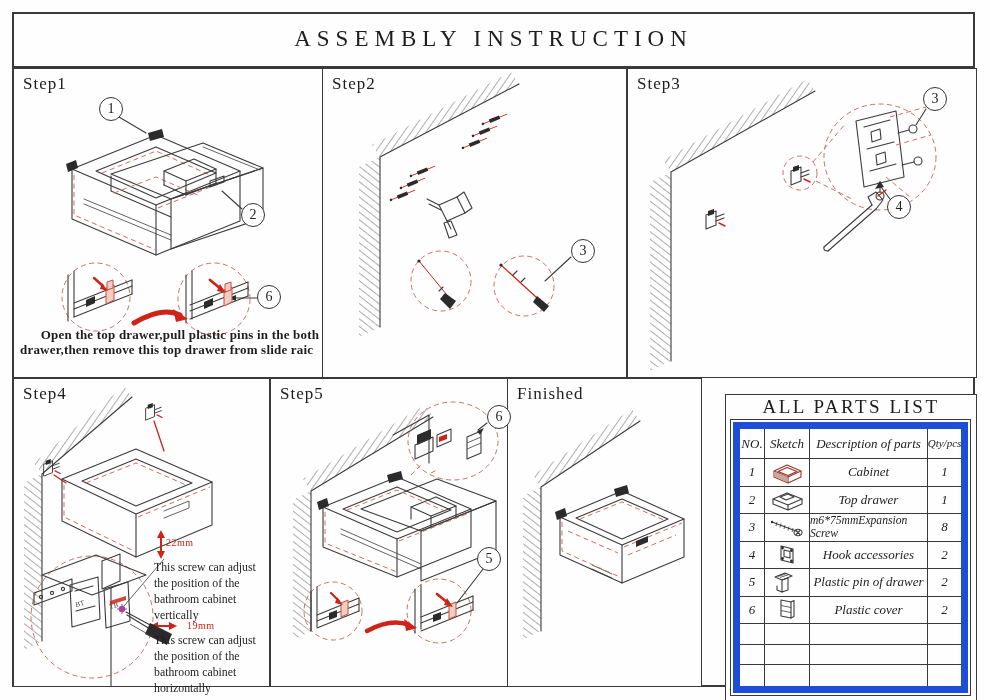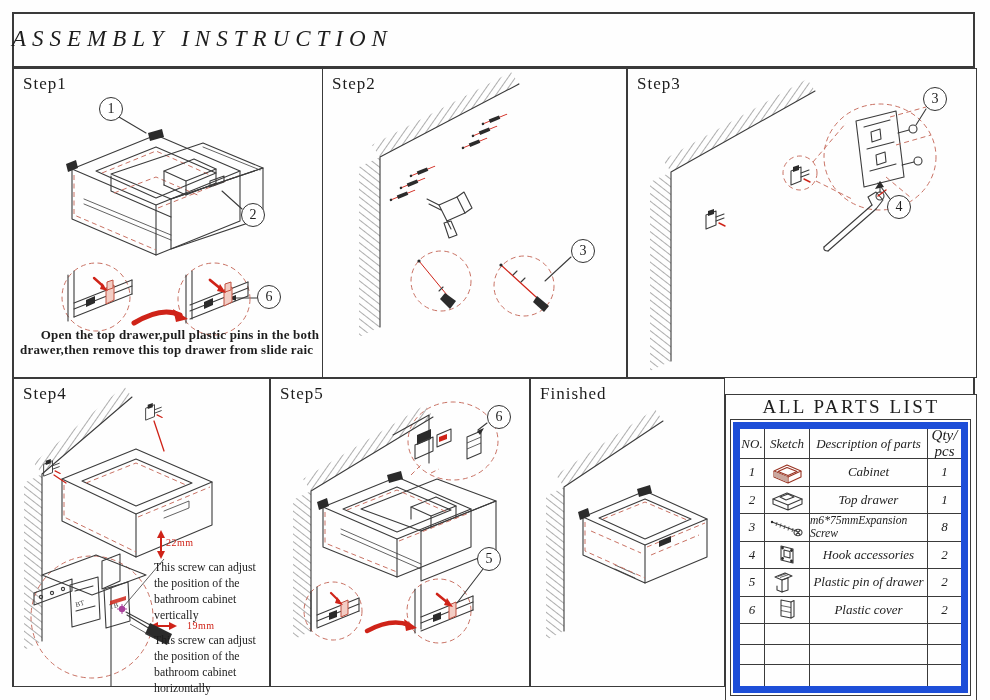--- a/index.html
+++ b/index.html
@@ -2,21 +2,21 @@
 <html><head>
 <meta charset="utf-8">
 <style>
   html,body{margin:0;padding:0;background:#e8e8e8;}
   .sheet{position:relative;width:990px;height:700px;background:#fefefe;
          font-family:"Liberation Serif",serif;color:#222;overflow:hidden;}
   .frame{position:absolute;left:12px;top:12px;width:963px;height:675px;
          border:2px solid #3a3a3a;box-sizing:border-box;}
   .titlebar{position:absolute;left:12px;top:12px;width:963px;height:56px;
             border-bottom:2px solid #3a3a3a;box-sizing:border-box;
-            display:flex;align-items:center;font-style:italic;}
+            display:flex;align-items:center;justify-content:center;}
   .title{font-size:23px;letter-spacing:6px;color:#1d1d1d;}
   .panel{position:absolute;border:1px solid #3a3a3a;box-sizing:border-box;background:#fefefe;}
   .art{position:absolute;left:0;top:0;}
   .step-label{position:absolute;left:9px;top:5px;font-size:17px;letter-spacing:1px;color:#1d1d1d;}
   .callout{position:absolute;width:24px;height:24px;border:1.6px solid #333;border-radius:50%;
            background:#fff;display:flex;align-items:center;justify-content:center;
            font-size:14px;box-sizing:border-box;z-index:3;}
   .caption{position:absolute;font-size:13px;line-height:1.18;letter-spacing:0.2px;
            text-indent:1.6em;color:#1d1d1d;font-weight:bold;}
   .adjnote{position:absolute;font-size:11.8px;line-height:1.36;color:#1d1d1d;}
@@ -27,21 +27,21 @@
   .tblwrap{position:absolute;left:4px;top:24px;right:5px;bottom:6px;
            border:1.5px solid #3a3a3a;padding:2px;}
   .tbl{width:100%;height:100%;border:7px solid #1d4ed8;box-sizing:border-box;
        display:grid;grid-template-columns:25px 45px 1fr 33px;
        grid-template-rows:30px repeat(6,27.5px) repeat(3,1fr);font-style:italic;}
   .c{border-right:1px solid #3a3a3a;border-bottom:1px solid #3a3a3a;
      display:flex;align-items:center;justify-content:center;
      font-size:13px;overflow:hidden;}
   .lastcol{border-right:none;}
   .lastrow{border-bottom:none;}
-  .qtyh{flex-direction:column;font-size:15px;line-height:1.05;}
+  .qtyh{flex-direction:row;font-size:11px;line-height:1.05;}
   .small{font-size:11.6px;letter-spacing:0;}
   
   .k{fill:none;stroke:#3b3b3b;stroke-width:1.1;stroke-linejoin:round;stroke-linecap:round;}
   .kt{stroke-width:0.8;}
   .kf{fill:#2b2b2b;stroke:none;}
   .rd{fill:none;stroke:#c97264;stroke-width:1;stroke-dasharray:5 3.5;}
   .ra{fill:none;stroke:#cf2318;stroke-linecap:round;}
   .raf{fill:#cf2318;stroke:none;}
   .pin{fill:#f3cdc4;stroke:#c05040;stroke-width:1;}
   .rk{fill:none;stroke:#993322;stroke-width:1.1;stroke-linejoin:round;}
@@ -357,21 +357,21 @@
       <path class="raf" d="M182,228 L173,226 L176,219 Z"></path>
       <path class="ra" stroke-width="4.5" d="M96,252 Q120,239 138,246"></path>
       <path class="raf" d="M146,249 L133,240 L135,252 Z"></path>
       <path class="k" d="M212,190 L186,224"></path>
     </svg>
     <div class="step-label">Step5</div>
     <div class="callout" style="left:216px;top:26px;">6</div>
     <div class="callout" style="left:206px;top:168px;">5</div>
   </section>
 
-  <section class="panel" style="left:530px;top:378px;width:195px;height:309px;">
+  <section class="panel" style="left:507px;top:378px;width:195px;height:309px;">
     <svg class="art" width="193" height="307" viewBox="0 0 193 307">
       <path fill="url(#hv)" stroke="none" d="M33,108 L33,252 L15,261 L15,117 Z"></path>
       <path fill="url(#hd)" stroke="none" d="M33,108 L132,42 L124,30 L25,96 Z"></path>
       <path class="k" d="M33,108 L33,252 M33,108 L132,42"></path>
       <g class="k">
         <path d="M52,138 L114,112 L176,140 L114,166 Z"></path>
         <path d="M68,139 L114,120 L160,140 L114,160 Z"></path>
         <path d="M52,138 L52,176 L114,204 L114,166"></path>
         <path d="M114,204 L176,178 L176,140"></path>
         <path class="kt" d="M84,186 L104,195 M84,190 L104,199"></path>

